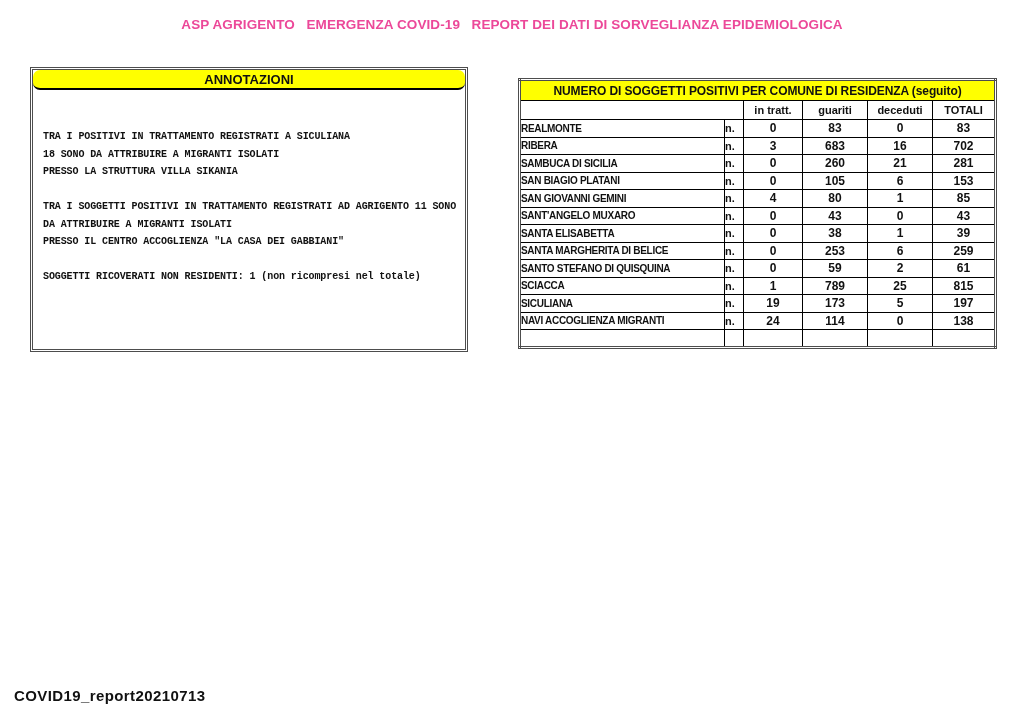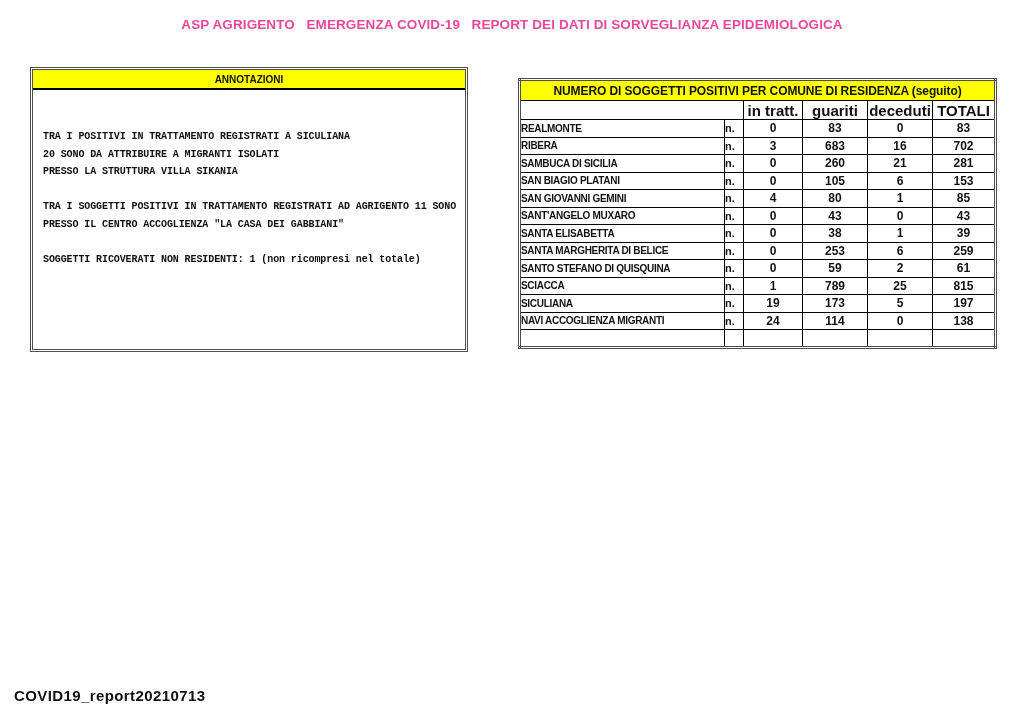--- a/index.html
+++ b/index.html
@@ -38,23 +38,24 @@
     height: 285px;
     border: 3px double #4d4d4d;
     background: #fff;
   }
   .annot-header {
     height: 20px;
     line-height: 19px;
     background: #FFFF00;
     border-bottom: 2px solid #000;
     text-align: center;
-    font-size: 10px;
-    font-weight: bold;
-    color: #111;
+    font-size: 13px;
+    font-weight: bold;
+    color: #111;
+    border-radius: 7px;
   }
   .annot-body {
     padding: 38px 6px 0 10px;
     font-family: Liberation Mono, monospace;
   }
   .annot-line {
     font-size: 10px;
     font-weight: bold;
     line-height: 17.5px;
     min-height: 17.5px;
@@ -89,21 +90,21 @@
   tr.row-data  { height: 17.5px; }
   td.t-title {
     background: #FFFF00;
     text-align: center;
     font-size: 12px;
     letter-spacing: -0.1px;
     color: #1F3864;
   }
   td.c-head {
     text-align: center;
-    font-size: 15px;
+    font-size: 11px;
   }
   td.c-name {
     text-align: left;
     font-size: 10px;
     padding-left: 3px;
     letter-spacing: -0.3px;
     white-space: nowrap;
   }
   td.c-n {
     text-align: left;
@@ -138,24 +139,25 @@
 <body>
 
 <div class="page">
 
   <div class="doc-title">ASP AGRIGENTO   EMERGENZA COVID-19   REPORT DEI DATI DI SORVEGLIANZA EPIDEMIOLOGICA</div>
 
   <div class="annot-box">
     <div class="annot-header">ANNOTAZIONI</div>
     <div class="annot-body">
       <div class="annot-line">TRA I POSITIVI IN TRATTAMENTO REGISTRATI A SICULIANA</div>
-      <div class="annot-line">20 SONO DA ATTRIBUIRE A MIGRANTI ISOLATI</div>
+      <div class="annot-line">18 SONO DA ATTRIBUIRE A MIGRANTI ISOLATI</div>
       <div class="annot-line">PRESSO LA STRUTTURA VILLA SIKANIA</div>
       <div class="annot-line"></div>
       <div class="annot-line">TRA I SOGGETTI POSITIVI IN TRATTAMENTO REGISTRATI AD AGRIGENTO 11 SONO</div>
+      <div class="annot-line">DA ATTRIBUIRE A MIGRANTI ISOLATI</div>
       <div class="annot-line">PRESSO IL CENTRO ACCOGLIENZA "LA CASA DEI GABBIANI"</div>
       <div class="annot-line"></div>
       <div class="annot-line">SOGGETTI RICOVERATI NON RESIDENTI: 1 (non ricompresi nel totale)</div>
     </div>
   </div>
 
   <div class="pos-table-wrap">
     <table class="pos-table">
       <colgroup>
         <col style="width:205px">

